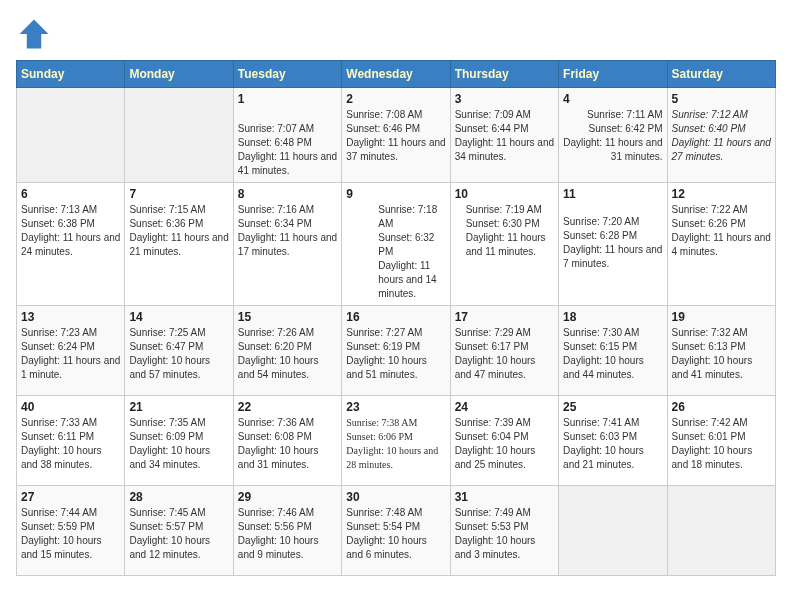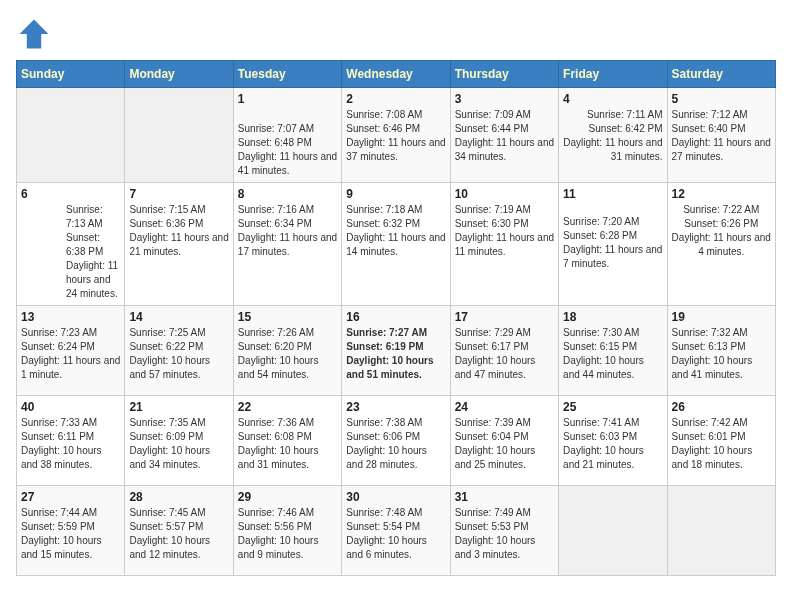--- a/index.html
+++ b/index.html
@@ -141,91 +141,91 @@
 Daylight: 11 hours and 34 minutes.</div>
         </td>
         <td>
           <div class="day-number">4</div>
           <div class="day-info" style="white-space: pre-line; text-align: right;">Sunrise: 7:11 AM
 Sunset: 6:42 PM
 Daylight: 11 hours and 31 minutes.</div>
         </td>
         <td>
           <div class="day-number">5</div>
-          <div class="day-info" style="white-space: pre-line;">Sunrise: 7:12 AM
+          <div class="day-info" style="white-space: pre-line; font-style: italic;">Sunrise: 7:12 AM
 Sunset: 6:40 PM
 Daylight: 11 hours and 27 minutes.</div>
         </td>
       </tr>
       <tr>
         <td>
           <div class="day-number">6</div>
-          <div class="day-info" style="white-space: pre-line; margin-left: 45px;">Sunrise: 7:13 AM
+          <div class="day-info" style="white-space: pre-line;">Sunrise: 7:13 AM
 Sunset: 6:38 PM
 Daylight: 11 hours and 24 minutes.</div>
         </td>
         <td>
           <div class="day-number">7</div>
           <div class="day-info" style="white-space: pre-line;">Sunrise: 7:15 AM
 Sunset: 6:36 PM
 Daylight: 11 hours and 21 minutes.</div>
         </td>
         <td>
           <div class="day-number">8</div>
           <div class="day-info" style="white-space: pre-line;">Sunrise: 7:16 AM
 Sunset: 6:34 PM
 Daylight: 11 hours and 17 minutes.</div>
         </td>
         <td>
           <div class="day-number">9</div>
-          <div class="day-info" style="white-space: pre-line;">Sunrise: 7:18 AM
+          <div class="day-info" style="white-space: pre-line; margin-left: 32px;">Sunrise: 7:18 AM
 Sunset: 6:32 PM
 Daylight: 11 hours and 14 minutes.</div>
         </td>
         <td>
           <div class="day-number">10</div>
-          <div class="day-info" style="white-space: pre-line;">Sunrise: 7:19 AM
+          <div class="day-info" style="white-space: pre-line; margin-left: 11px;">Sunrise: 7:19 AM
 Sunset: 6:30 PM
 Daylight: 11 hours and 11 minutes.</div>
         </td>
         <td>
           <div class="day-number">11</div>
           <div class="day-info" style="white-space: pre-line; margin-top: 14px;">Sunrise: 7:20 AM
 Sunset: 6:28 PM
 Daylight: 11 hours and 7 minutes.</div>
         </td>
         <td>
           <div class="day-number">12</div>
-          <div class="day-info" style="white-space: pre-line; text-align: center;">Sunrise: 7:22 AM
+          <div class="day-info" style="white-space: pre-line;">Sunrise: 7:22 AM
 Sunset: 6:26 PM
 Daylight: 11 hours and 4 minutes.</div>
         </td>
       </tr>
       <tr>
         <td>
           <div class="day-number">13</div>
           <div class="day-info" style="white-space: pre-line;">Sunrise: 7:23 AM
 Sunset: 6:24 PM
 Daylight: 11 hours and 1 minute.</div>
         </td>
         <td>
           <div class="day-number">14</div>
           <div class="day-info" style="white-space: pre-line;">Sunrise: 7:25 AM
-Sunset: 6:22 PM
+Sunset: 6:47 PM
 Daylight: 10 hours and 57 minutes.</div>
         </td>
         <td>
           <div class="day-number">15</div>
           <div class="day-info" style="white-space: pre-line;">Sunrise: 7:26 AM
 Sunset: 6:20 PM
 Daylight: 10 hours and 54 minutes.</div>
         </td>
         <td>
           <div class="day-number">16</div>
-          <div class="day-info" style="white-space: pre-line; font-weight: bold;">Sunrise: 7:27 AM
+          <div class="day-info" style="white-space: pre-line;">Sunrise: 7:27 AM
 Sunset: 6:19 PM
 Daylight: 10 hours and 51 minutes.</div>
         </td>
         <td>
           <div class="day-number">17</div>
           <div class="day-info" style="white-space: pre-line;">Sunrise: 7:29 AM
 Sunset: 6:17 PM
 Daylight: 10 hours and 47 minutes.</div>
         </td>
         <td>
@@ -255,21 +255,21 @@
 Daylight: 10 hours and 34 minutes.</div>
         </td>
         <td>
           <div class="day-number">22</div>
           <div class="day-info" style="white-space: pre-line;">Sunrise: 7:36 AM
 Sunset: 6:08 PM
 Daylight: 10 hours and 31 minutes.</div>
         </td>
         <td>
           <div class="day-number">23</div>
-          <div class="day-info" style="white-space: pre-line;">Sunrise: 7:38 AM
+          <div class="day-info" style="white-space: pre-line; font-family: Liberation Serif, serif;">Sunrise: 7:38 AM
 Sunset: 6:06 PM
 Daylight: 10 hours and 28 minutes.</div>
         </td>
         <td>
           <div class="day-number">24</div>
           <div class="day-info" style="white-space: pre-line;">Sunrise: 7:39 AM
 Sunset: 6:04 PM
 Daylight: 10 hours and 25 minutes.</div>
         </td>
         <td>

